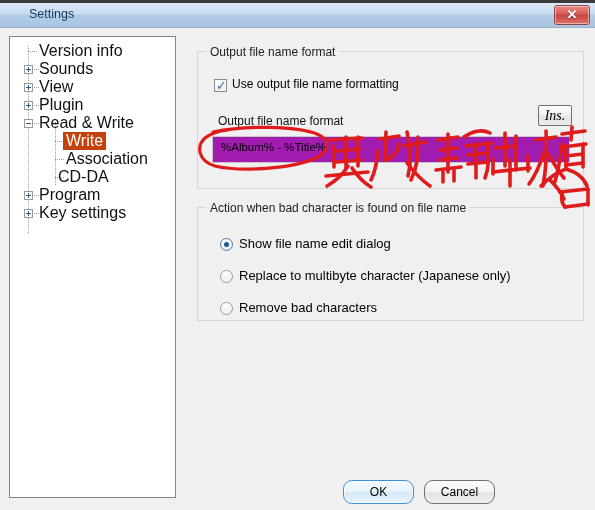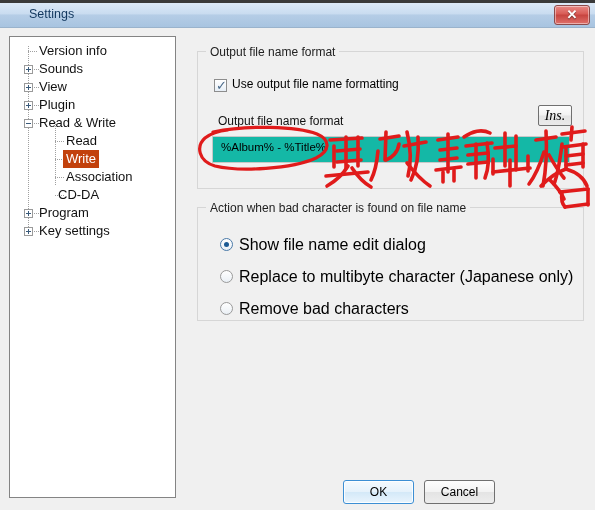--- a/index.html
+++ b/index.html
@@ -113,21 +113,21 @@
     height: 18px;
     line-height: 18px;
     white-space: nowrap;
     font-size: 12px;
     color: #111111;
     cursor: default;
   }
   .tree-label {
     position: absolute;
     white-space: nowrap;
-    font-size: 13px;
+    font-size: 16px;
   }
   .tree-label.selected {
     background: #c2410c;
     color: #ffffff;
     padding: 0 3px;
   }
   
   .expander {
     position: absolute;
     width: 9px;
@@ -257,21 +257,21 @@
     text-align: center;
     font-size: 14px;
     font-family: "Liberation Serif", serif;
     color: #000000;
     font-style: italic;
   }
 
   
   .text-input {
     position: absolute;
-    background: #14b8a6;
+    background: #a21caf;
     border: 1px solid #c8c8c8;
     box-sizing: border-box;
     font-size: 11.5px;
     padding: 4px 0 0 8px;
     color: #000000;
     white-space: nowrap;
     overflow: hidden;
     cursor: text;
   }
 
@@ -302,30 +302,30 @@
     top: 3px;
     width: 5px;
     height: 5px;
     border-radius: 50%;
     background: #1c5a93;
   }
   .rb-label {
     position: absolute;
     left: 19px;
     top: 0;
-    font-size: 16px;
+    font-size: 13px;
     white-space: nowrap;
   }
 
   
   .btn {
     position: absolute;
     height: 24px;
     box-sizing: border-box;
-    border-radius: 3px;
+    border-radius: 9px;
     cursor: pointer;
     font-size: 12px;
   }
   .btn span {
     position: absolute;
     left: 0; top: 0;
     width: 100%;
     height: 100%;
     line-height: 22px;
     text-align: center;
@@ -402,24 +402,20 @@
           <div class="dots-h" style="left:24px; width:5px;"></div>
           <div class="tree-label" style="left:29px;">Plugin</div>
         </div>
 
         <div class="tree-row">
           <div class="expander" style="left:14px;"></div>
           <div class="dots-h" style="left:24px; width:5px;"></div>
           <div class="tree-label" style="left:29px;">Read &amp; Write</div>
         </div>
 
-        <div class="tree-row">
-          <div class="dots-h" style="left:45px; width:9px;"></div>
-          <div class="tree-label" style="left:56px;">Read</div>
-        </div>
 
         <div class="tree-row">
           <div class="dots-h" style="left:45px; width:9px;"></div>
           <div class="tree-label selected" style="left:53px;">Write</div>
         </div>
 
         <div class="tree-row">
           <div class="dots-h" style="left:45px; width:9px;"></div>
           <div class="tree-label" style="left:56px;">Association</div>
         </div>

